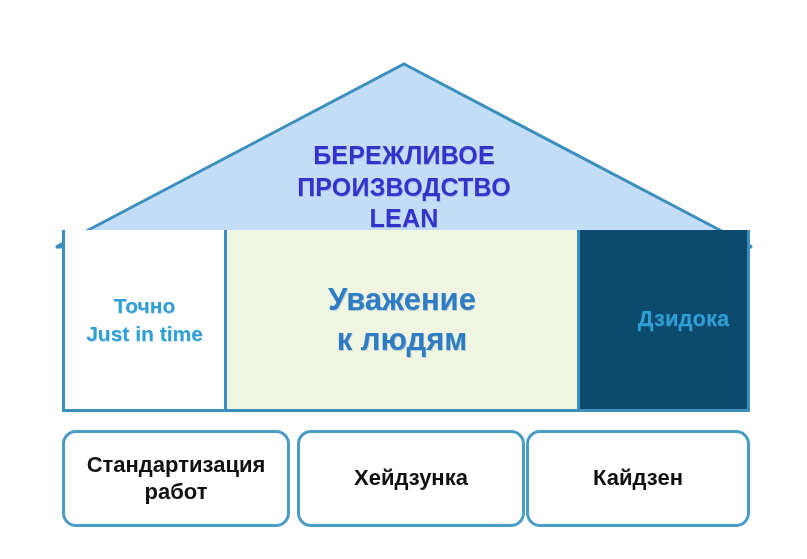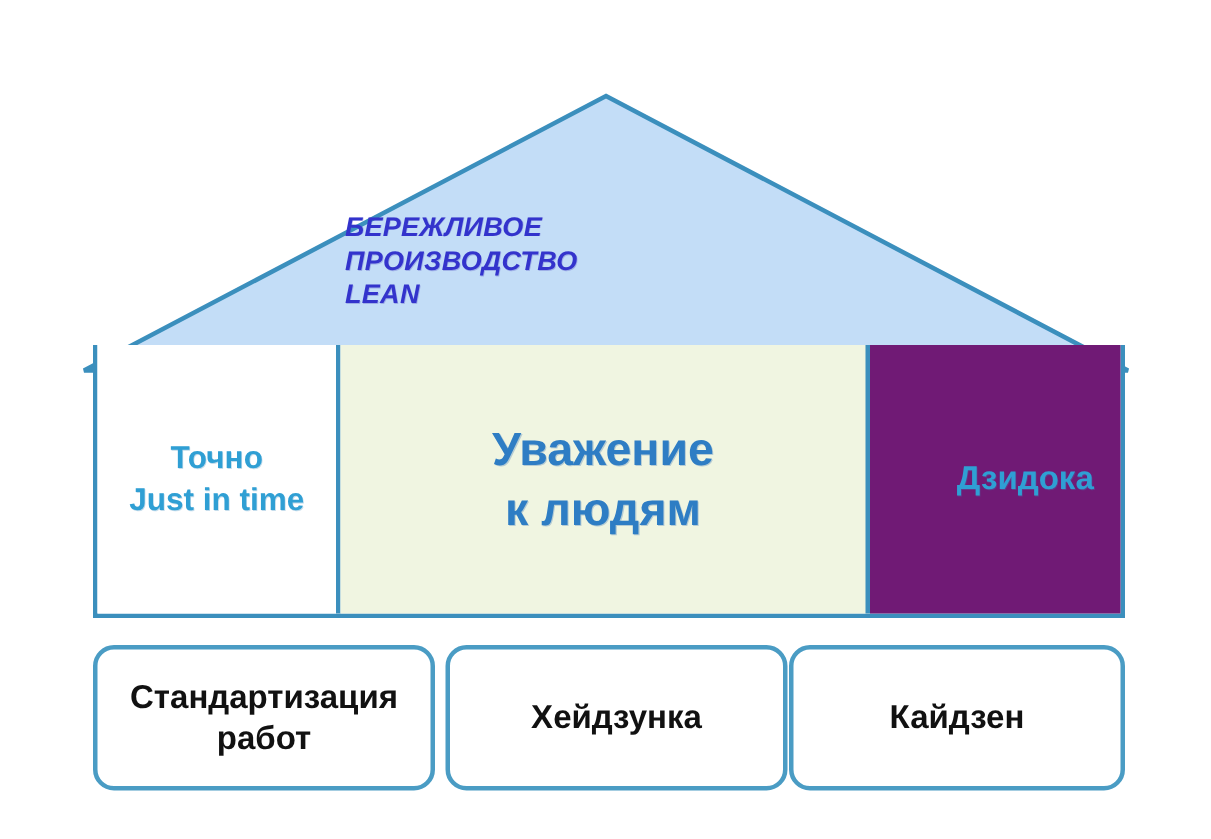--- a/index.html
+++ b/index.html
@@ -29,27 +29,27 @@
     top: 0;
     width: 807px;
     height: 559px;
     pointer-events: none;
   }
   .roof-title {
     position: absolute;
     left: 230px;
     top: 140px;
     width: 348px;
+    text-align: center;
     color: #3333cc;
     font-weight: bold;
-    font-size: 18px;
+    font-size: 25px;
     line-height: 1.26;
     letter-spacing: 0.2px;
     text-shadow: 0.5px 0.5px 0 rgba(90,90,200,0.35);
-    font-style: italic;
   }
   .roof-title .ln { display: block; white-space: nowrap; }
 
   
   .middle {
     position: absolute;
     left: 62px;
     top: 230px;
     width: 688px;
     height: 182px;
@@ -73,21 +73,21 @@
     background: #ffffff;
     border-right: 3px solid #3b8fbd;
   }
   .col-center {
     width: 353px;
     background: #f0f5e1;
     border-right: 3px solid #3b8fbd;
   }
   .col-right {
     flex: 1 1 auto;
-    background: #701a75;
+    background: #0c4a6e;
     padding-left: 40px;
   }
 
   .pillar-text {
     color: #2f9fd4;
     font-weight: bold;
     font-size: 21px;
     line-height: 1.3;
     text-shadow: 0.5px 0.5px 0 rgba(60,140,190,0.30);
   }

